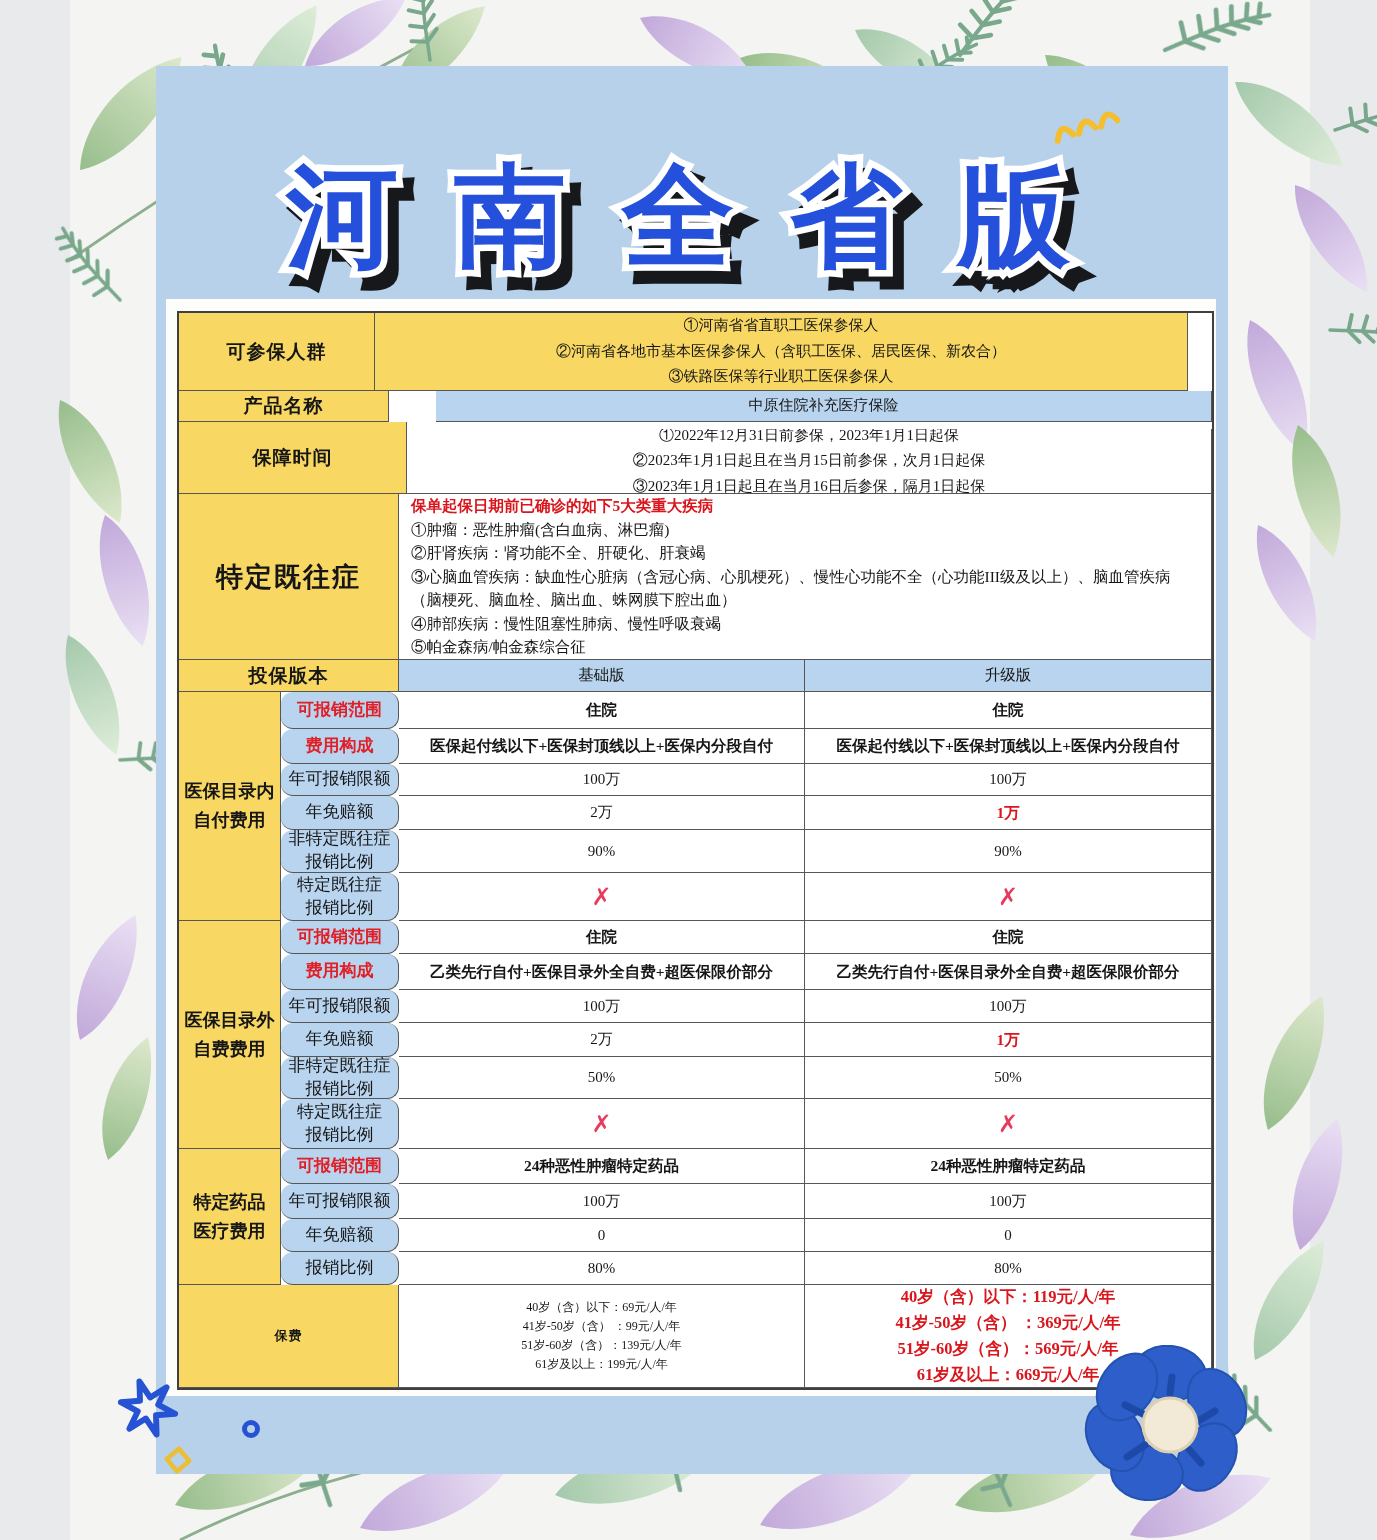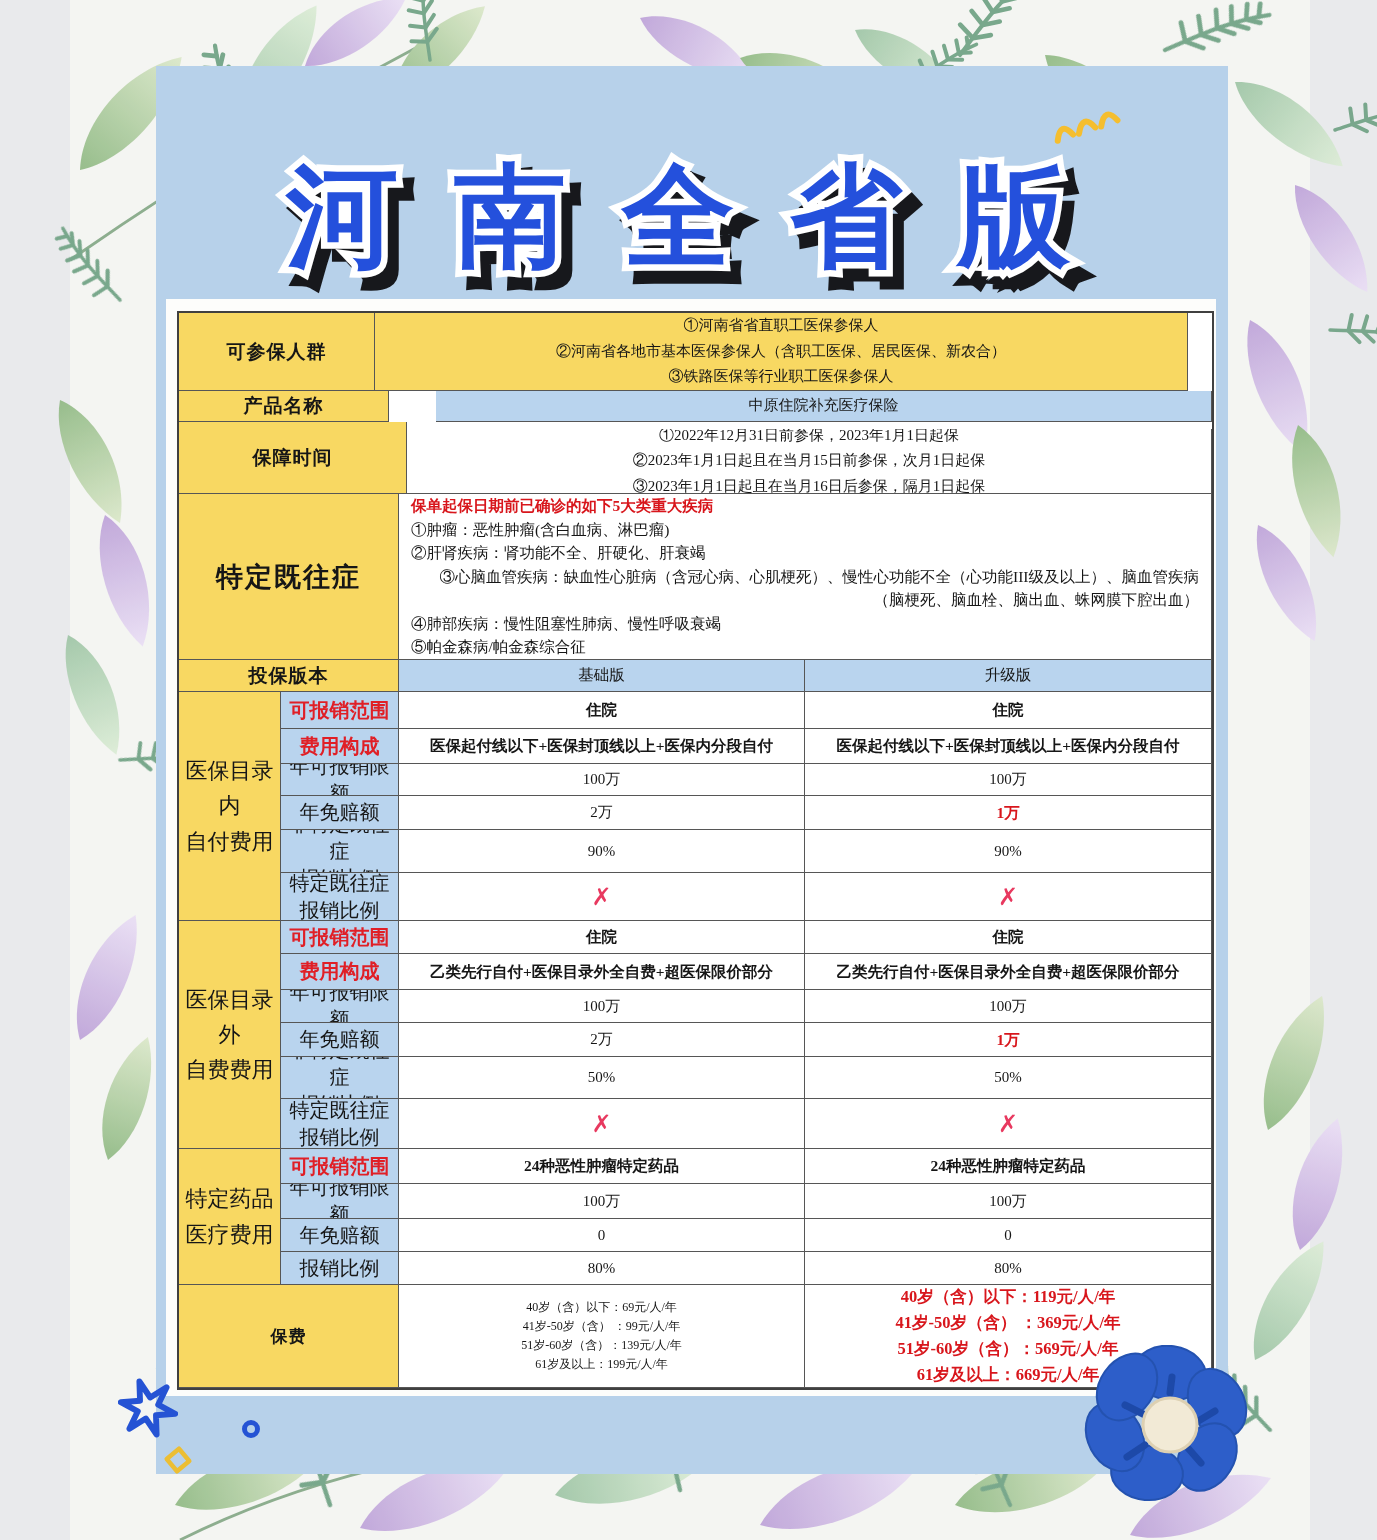--- a/index.html
+++ b/index.html
@@ -22,26 +22,26 @@
   #tbl{position:absolute;left:11px;top:12px;width:1033px;border:2px solid #404040;background:#fff;}
   .trow,.section{display:flex;}
   .rows{display:flex;flex-direction:column;}
   .cell{display:flex;flex-direction:column;align-items:center;justify-content:center;text-align:center;
         border-right:1.5px solid #565656;border-bottom:1.5px solid #565656;box-sizing:border-box;overflow:hidden;}
   .yellow{background:#f8d862;}
   .blue{background:#b9d4ee;}
   .white{background:#ffffff;}
   .lbl{font-weight:bold;font-size:19px;letter-spacing:1px;}
   .lbl.xl{font-size:27px;letter-spacing:2px;}
-  .lbl.md{font-size:17px;}
-  .side-lbl{font-weight:normal;font-size:22px;white-space:pre-line;line-height:1.6;}
-  .sub-lbl{font-size:20px;white-space:pre-line;line-height:1.35;}
+  .lbl.md{font-size:13px;}
+  .side-lbl{font-weight:bold;font-size:18px;white-space:pre-line;line-height:1.6;}
+  .sub-lbl{font-size:17px;white-space:pre-line;line-height:1.35;border-radius:12px;}
   .sub-lbl.redlbl{color:#e01f26;font-weight:bold;}
   .content{font-size:15px;}
-  .content .line{line-height:1.7;text-align:right;}
+  .content .line{line-height:1.7;}
   .content.left{align-items:flex-start;text-align:left;padding:6px 12px;}
   .content.left .line{line-height:1.52;font-size:15.5px;}
   .red{color:#d8161c;}
   .bold{font-weight:bold;}
   .val{font-size:15px;line-height:1.4;padding:0 6px;}
   .val.bold{font-size:15.5px;font-weight:bold;}
   .cross{color:#e8395f;font-size:24px;font-weight:bold;font-family:"DejaVu Sans",sans-serif;line-height:1;}
   .premium .line{line-height:1.58;font-size:12px;}
   .premium.up .line{color:#d8161c;font-weight:bold;font-size:16.5px;}
 

